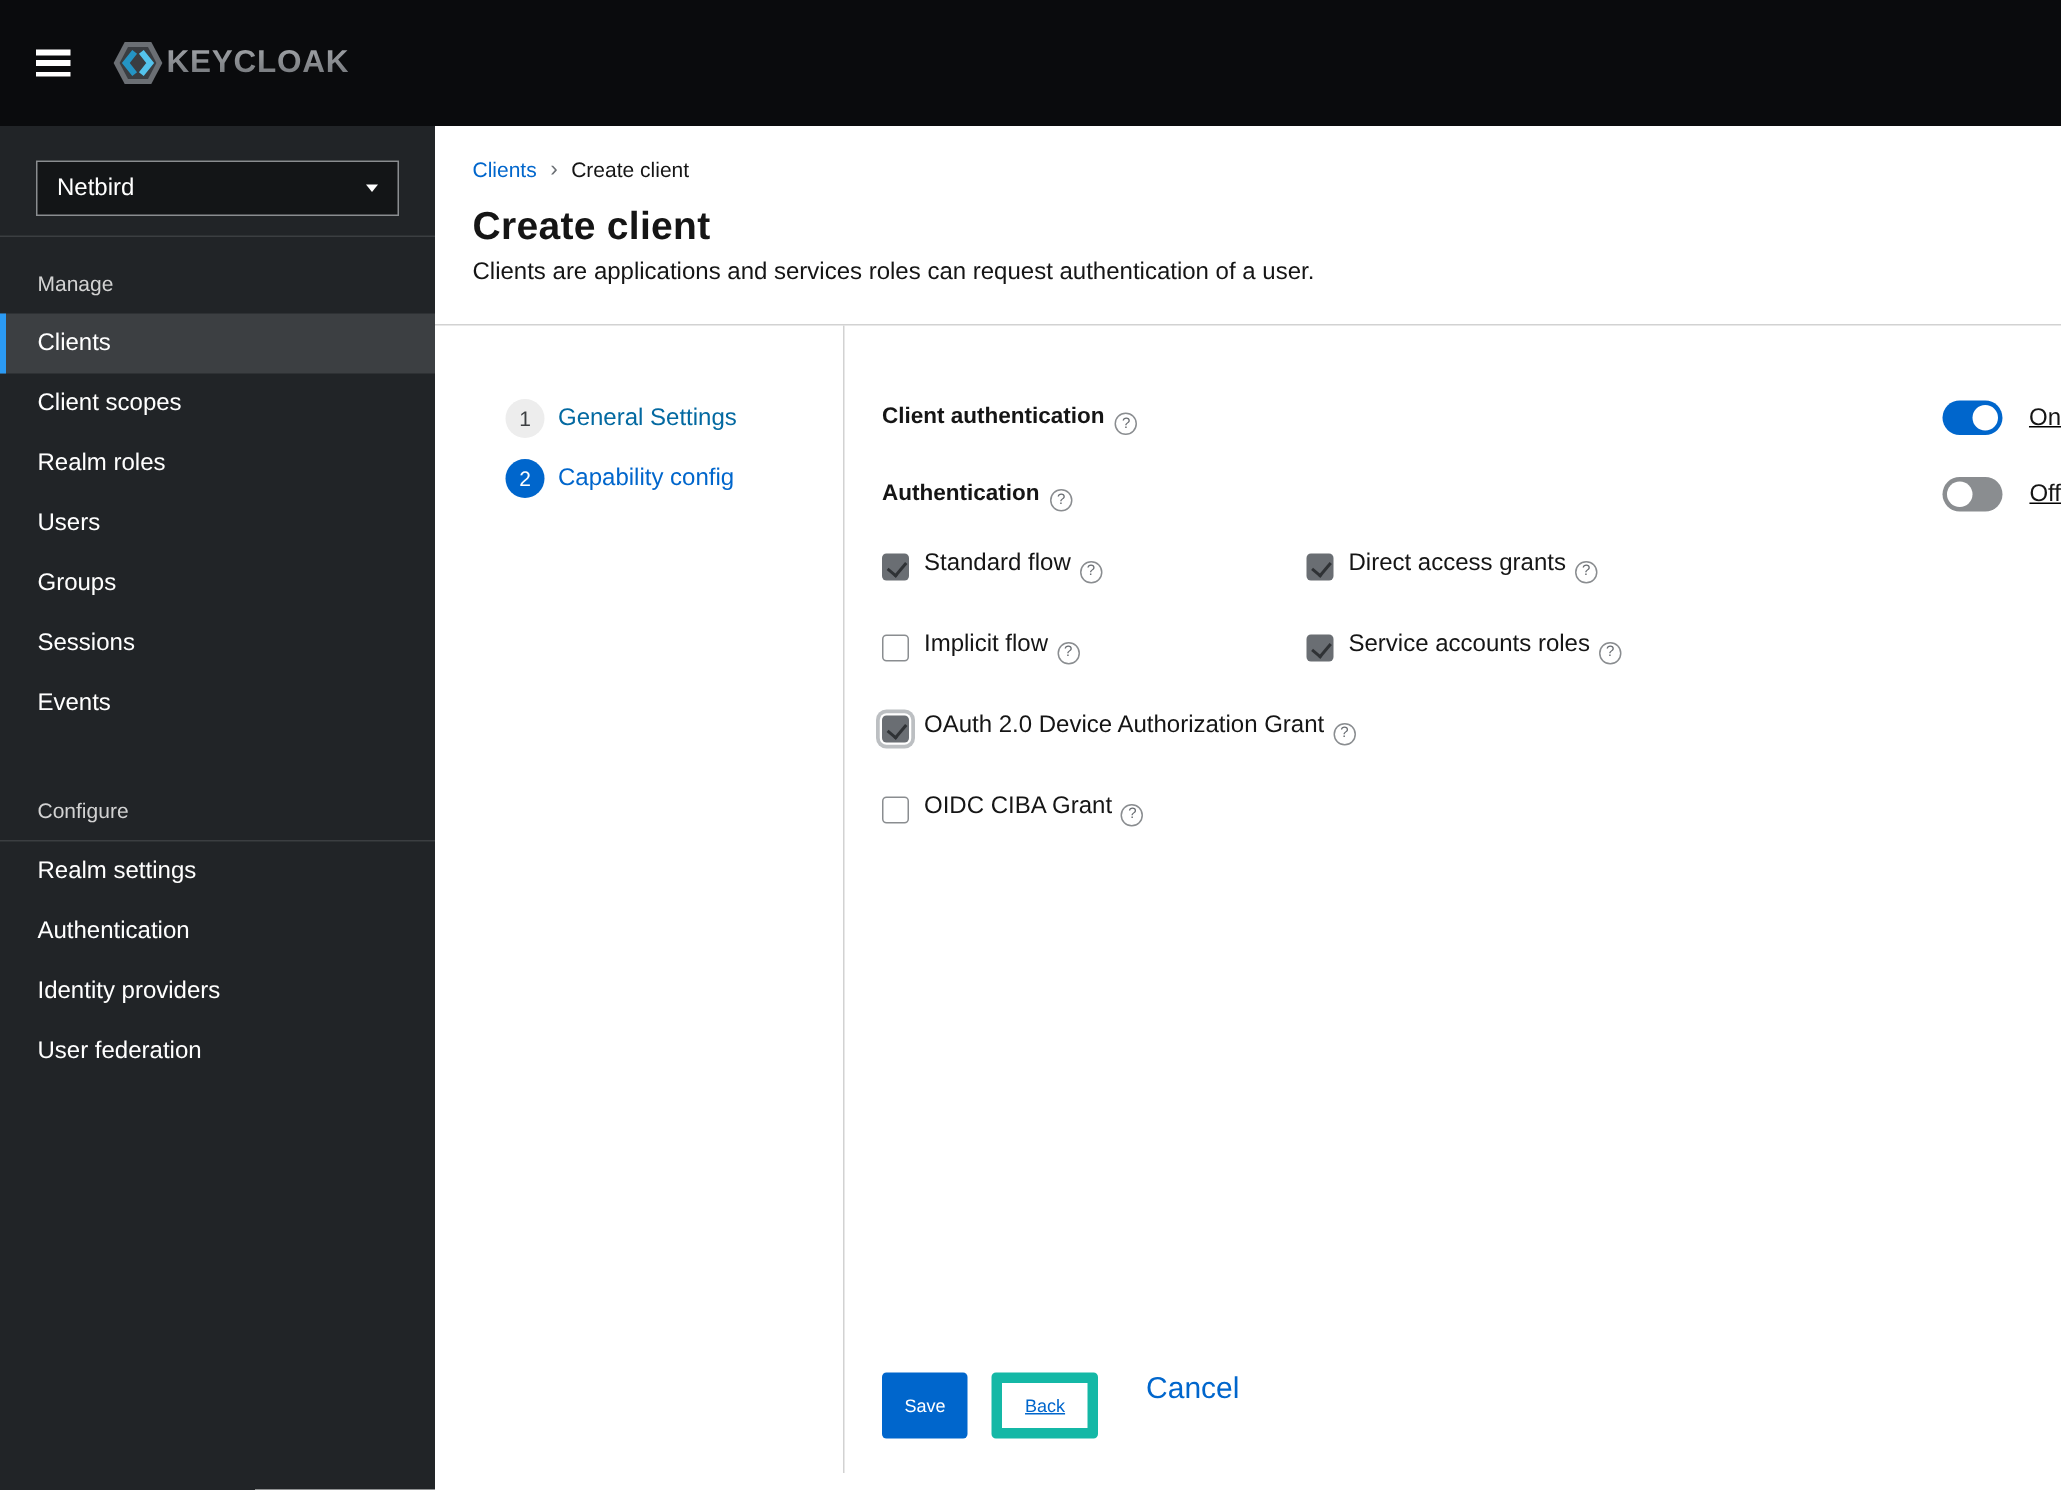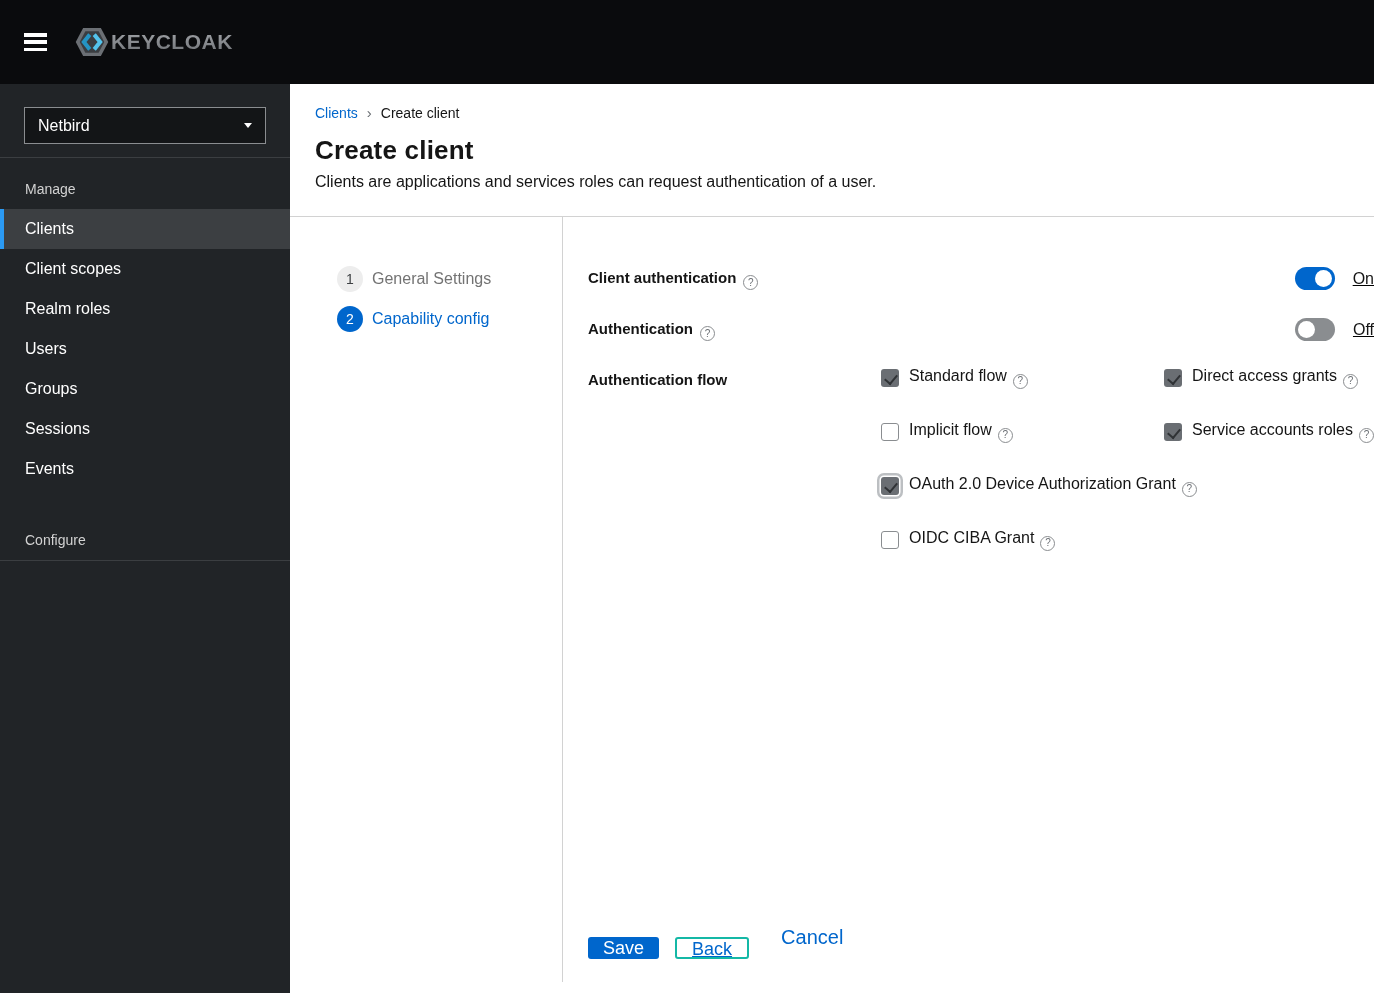--- a/index.html
+++ b/index.html
@@ -29,21 +29,21 @@
   .breadcrumb a { color:#0066cc; text-decoration:none; cursor:pointer; }
   .crumb-sep { color:#6a6e73; font-size:15px; line-height:14px; }
   .crumb-current { color:#151515; }
   .page-title { font-size:26px; font-weight:700; color:#151515; margin-top:15px; letter-spacing:0.2px; line-height:29px; }
   .page-subtitle { font-size:16px; color:#151515; margin-top:8px; padding-bottom:25px; line-height:18px; }
 
   .content { flex:1; display:flex; padding-bottom:26px; }
   .wizard { width:273px; flex-shrink:0; border-right:1px solid #d2d2d2; padding:49px 0 0 47px; }
   .step { display:flex; align-items:center; margin-bottom:14px; cursor:pointer; }
   .step-num { width:26px; height:26px; border-radius:50%; background:#ededed; color:#3c3f42; font-size:14px; display:flex; align-items:center; justify-content:center; flex-shrink:0; }
-  .step-label { font-size:16px; color:#737373; margin-left:9px; }
+  .step-label { font-size:16px; color:#0369a1; margin-left:9px; }
   .step.active .step-num { background:#0066cc; color:#fff; }
   .step.active .step-label { color:#0066cc; }
 
   .form-col { flex:1; display:flex; flex-direction:column; padding:50px 0 23px 25px; }
   .form-row { display:flex; margin-bottom:28px;justify-content:space-between; }
   .form-label-wrap { width:177px; flex-shrink:0; padding-top:2px; }
   .form-label { font-size:15px; font-weight:700; color:#151515; }
   .help-icon { display:inline-flex; align-items:center; justify-content:center; width:15px; height:15px; border:1px solid #8a8d90; border-radius:50%; color:#6a6e73; font-size:10px; margin-left:7px; vertical-align:-3px; cursor:pointer; font-weight:400; flex-shrink:0; }
   .switch-wrap { display:flex; align-items:center;text-decoration:underline; }
   .switch { position:relative; width:40px; height:23px; border-radius:12px; cursor:pointer; flex-shrink:0; }
@@ -59,23 +59,23 @@
   .cb-item.wide { grid-column:1 / -1; }
   .checkbox { width:18px; height:18px; border-radius:3px; flex-shrink:0; cursor:pointer; position:relative; }
   .checkbox.unchecked { background:#fff; border:1px solid #8a8d90; }
   .checkbox.checked { background:#6a6e73; }
   .checkbox.checked::after { content:""; position:absolute; left:5.5px; top:2.5px; width:6px; height:10px; border:solid #2f3235; border-width:0 2.5px 2.5px 0; transform:rotate(40deg); }
   .checkbox.focused { box-shadow:0 0 0 1.5px #fff, 0 0 0 4px #bcbfc2; }
   .cb-label { font-size:16px; color:#151515; margin-left:10px; white-space:nowrap; line-height:18px; }
   .cb-label .help-icon { margin-left:6px; }
 
   .form-footer { margin-top:auto; display:flex; align-items:center; }
-  .btn { font-size:18px; height:22px; padding:0 15px; border-radius:3px; cursor:pointer; font-family:inherit;margin-top:21px; }
+  .btn { font-size:12px; height:44px; padding:0 15px; border-radius:3px; cursor:pointer; font-family:inherit;margin-top:21px; }
   .btn-primary { background:#0066cc; color:#fff; border:none; }
-  .btn-secondary { background:#fff; color:#0066cc; border:2px solid #14b8a6; margin-left:16px;text-decoration:underline; }
+  .btn-secondary { background:#fff; color:#0066cc; border:7px solid #14b8a6; margin-left:16px;text-decoration:underline; }
   .btn-link { background:none; border:none; color:#0066cc; margin-left:32px; padding:0; font-size:20px; cursor:pointer; font-family:inherit; }
 </style>
 </head>
 <body>
 
 <header class="topbar">
   <button class="hamburger" aria-label="Toggle navigation">
     <span></span>
       <span></span>
       <span></span>
@@ -122,20 +122,34 @@
             <span>Sessions</span>
           </li>
         <li class="nav-item">
             <span>Events</span>
           </li>
       </ul>
     </div>
     <div class="nav-section section-configure">
       <div class="section-title">Configure</div>
       <div class="sb-divider"></div>
+      <ul class="nav-list">
+        <li class="nav-item">
+            <span>Realm settings</span>
+          </li>
+        <li class="nav-item">
+            <span>Authentication</span>
+          </li>
+        <li class="nav-item">
+            <span>Identity providers</span>
+          </li>
+        <li class="nav-item">
+            <span>User federation</span>
+          </li>
+      </ul>
     </div>
   </nav>
 
   <main>
     <div class="page-header">
       <div class="breadcrumb">
         <a>Clients</a>
         <span class="crumb-sep">›</span>
         <span class="crumb-current">Create client</span>
       </div>
@@ -174,23 +188,20 @@
           </div>
           <div class="switch-wrap">
             <div class="switch off">
                 <span class="knob"></span>
               </div>
             <span class="switch-state">Off</span>
           </div>
         </div>
 
         <div class="form-row">
-          <div class="form-label-wrap">
-            <span class="form-label">Authentication flow</span>
-          </div>
           <div class="cb-grid">
             <div class="cb-item">
               <span class="checkbox checked"></span>
               <span class="cb-label"><span>Standard flow</span><span class="help-icon">?</span></span>
             </div>
             <div class="cb-item">
               <span class="checkbox checked"></span>
               <span class="cb-label"><span>Direct access grants</span><span class="help-icon">?</span></span>
             </div>
             <div class="cb-item">

